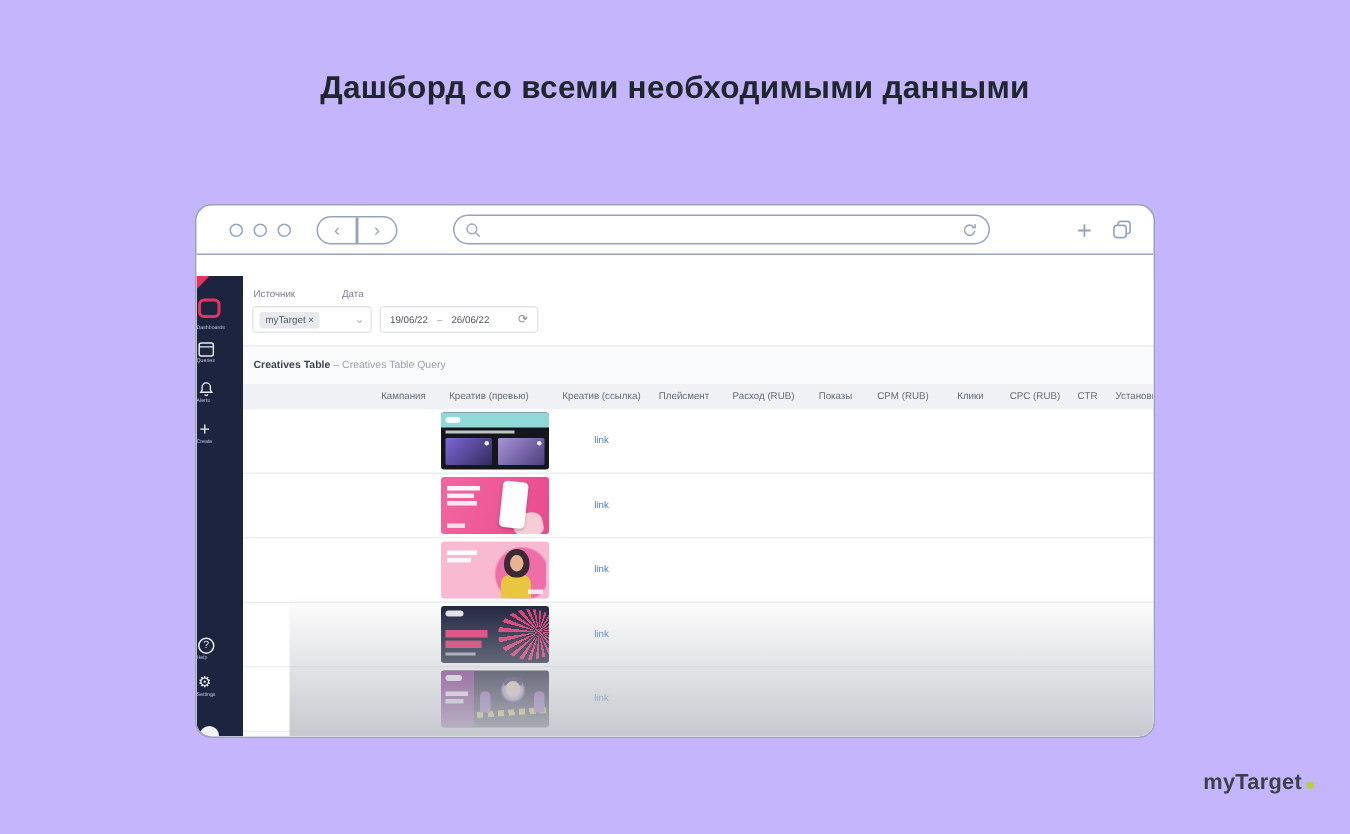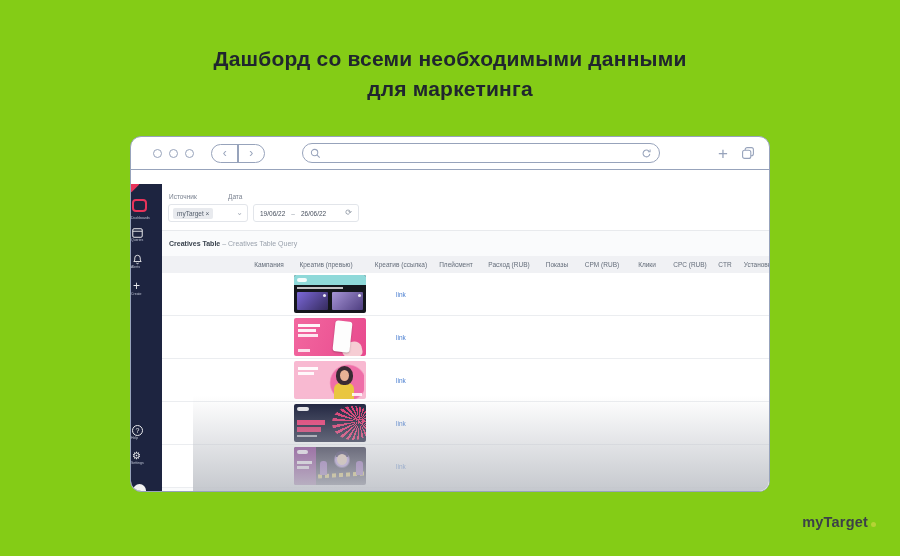--- a/index.html
+++ b/index.html
@@ -1,17 +1,17 @@
 <!DOCTYPE html>
 <html><head>
 <meta charset="utf-8">
 <style>
   * { margin:0; padding:0; box-sizing:border-box; }
   html,body { width:900px; height:556px; background:#ffffff; font-family:"Liberation Sans", sans-serif; overflow:hidden; }
-  .stage { position:relative; width:900px; height:556px; background:#84cc16; }
+  .stage { position:relative; width:900px; height:556px; background:#c4b5fd; }
 
   
   .slide-title { position:absolute; top:44px; left:0; width:100%; text-align:center;
     font-size:21px; font-weight:700; color:#20262e; line-height:1.45; letter-spacing:.2px; }
 
   
   .browser { position:absolute; left:130px; top:136px; width:640px; height:356px;
     border:1.6px solid #97a3bb; border-radius:11px; background:#fff; overflow:hidden; }
   .toolbar { position:relative; height:33px; border-bottom:1.4px solid #97a3bb;
     display:flex; align-items:center; }
@@ -135,21 +135,20 @@
 
   svg { display:block; }
 </style>
 </head>
 <body>
 
 <div class="stage">
 
   <div class="slide-title">
     <span>Дашборд со всеми необходимыми данными</span><br>
-    <span>для маркетинга</span>
   </div>
 
   <div class="browser">
 
     <div class="toolbar">
       <div class="lights">
         <div class="light"></div>
         <div class="light"></div>
         <div class="light"></div>
       </div>

